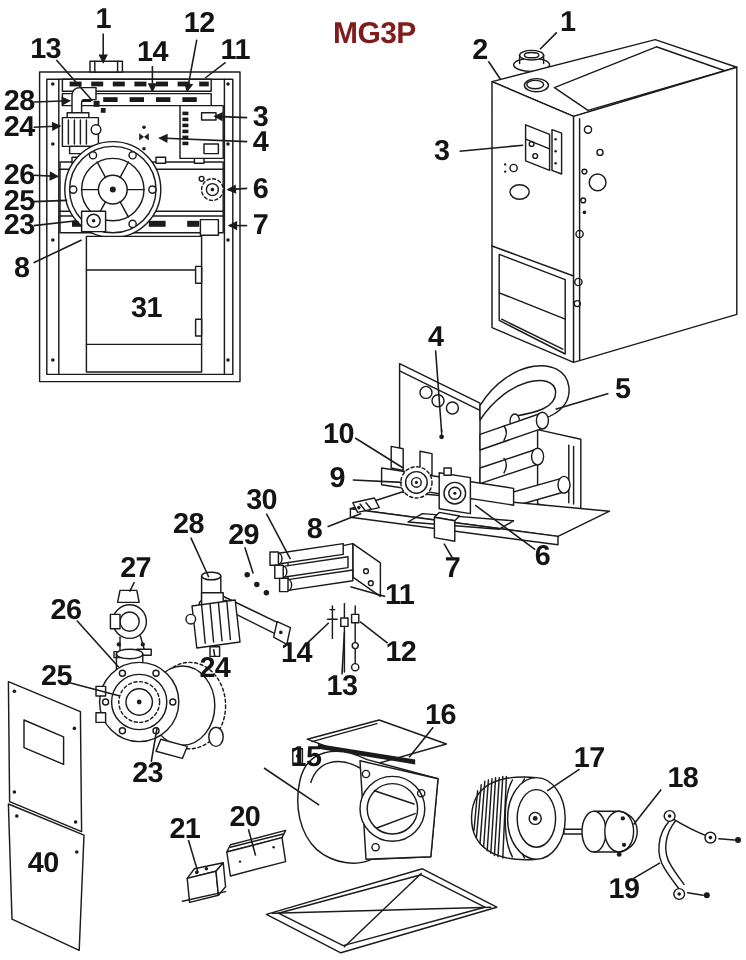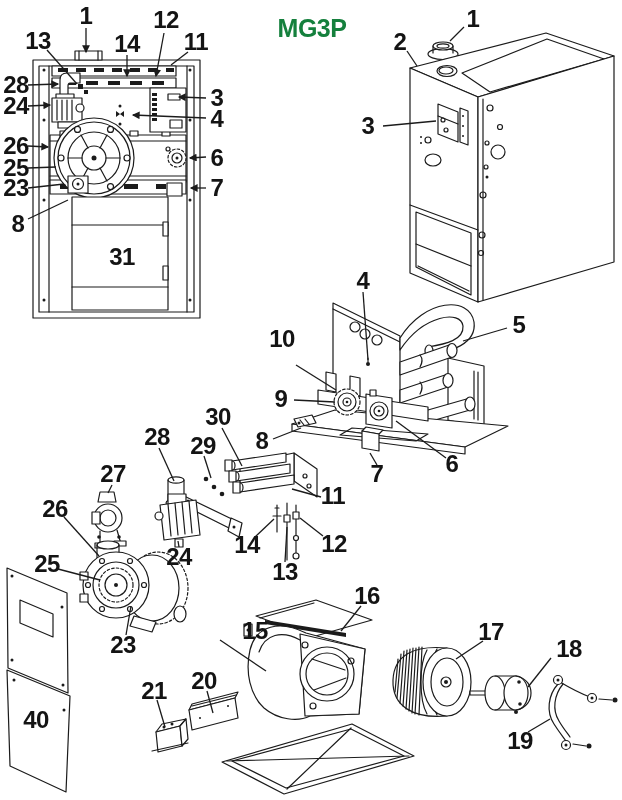--- a/index.html
+++ b/index.html
@@ -3,21 +3,21 @@
 <meta charset="utf-8">
 <style>
   html,body{margin:0;padding:0;background:#fff;}
   .stage{position:relative;width:622px;height:800px;background:#fff;overflow:hidden;
          font-family:"Liberation Sans",sans-serif;}
   .stage svg{position:absolute;left:0;top:0;}
   .callout{position:absolute;transform:translate(-50%,-50%);
            font:700 24px/1 "Liberation Sans",sans-serif;color:#141414;letter-spacing:-0.5px;
            white-space:nowrap;user-select:none;}
   .title{position:absolute;transform:translate(-50%,-50%);
-         font:700 25px/1 "Liberation Sans",sans-serif;color:#15803d;letter-spacing:-0.5px;}
+         font:700 25px/1 "Liberation Sans",sans-serif;color:#7f1d1d;letter-spacing:-0.5px;}
   .lineart{fill:none;stroke:#1b1b1b;stroke-width:1.2;stroke-linecap:round;stroke-linejoin:round;}
   .w{fill:#ffffff;}
   .k{fill:#1b1b1b;stroke:none;}
   .ld{fill:none;stroke:#1b1b1b;stroke-width:1.3;}
   .dash{stroke-dasharray:2.5 2.2;}
 </style>
 </head>
 <body>
 
 <div class="stage">
@@ -504,21 +504,21 @@
 <div class="callout" style="left:217px;top:158px;">6</div>
 <div class="callout" style="left:217px;top:188px;">7</div>
 <div class="callout" style="left:122px;top:257px;">31</div>
 
 <div class="callout" style="left:473px;top:19px;">1</div>
 <div class="callout" style="left:400px;top:42px;">2</div>
 <div class="callout" style="left:368px;top:126px;">3</div>
 
 <div class="callout" style="left:363px;top:281px;">4</div>
 <div class="callout" style="left:519px;top:325px;">5</div>
-<div class="callout" style="left:282px;top:339px;">10</div>
+<div class="callout" style="left:282px;top:362px;">10</div>
 <div class="callout" style="left:281px;top:399px;">9</div>
 <div class="callout" style="left:262px;top:441px;">8</div>
 <div class="callout" style="left:452px;top:464px;">6</div>
 <div class="callout" style="left:377px;top:474px;">7</div>
 
 <div class="callout" style="left:218px;top:417px;">30</div>
 <div class="callout" style="left:157px;top:437px;">28</div>
 <div class="callout" style="left:203px;top:446px;">29</div>
 <div class="callout" style="left:113px;top:474px;">27</div>
 <div class="callout" style="left:333px;top:496px;">11</div>

